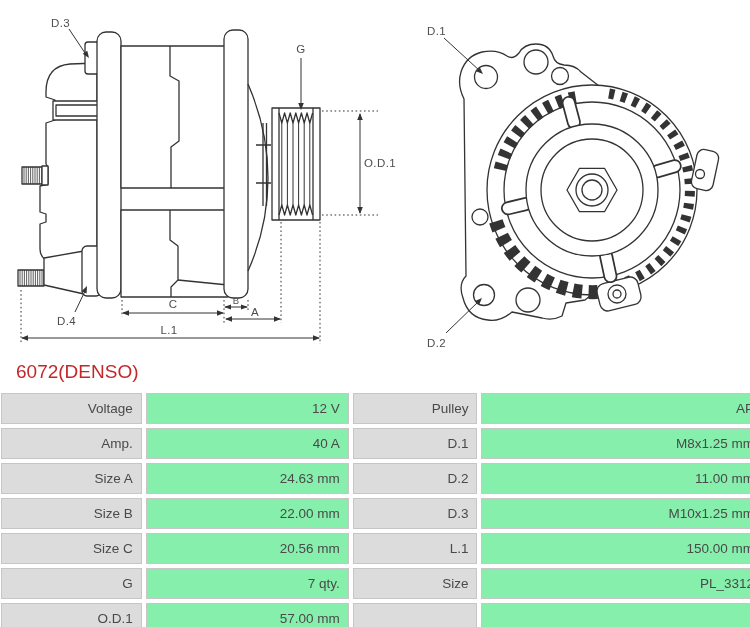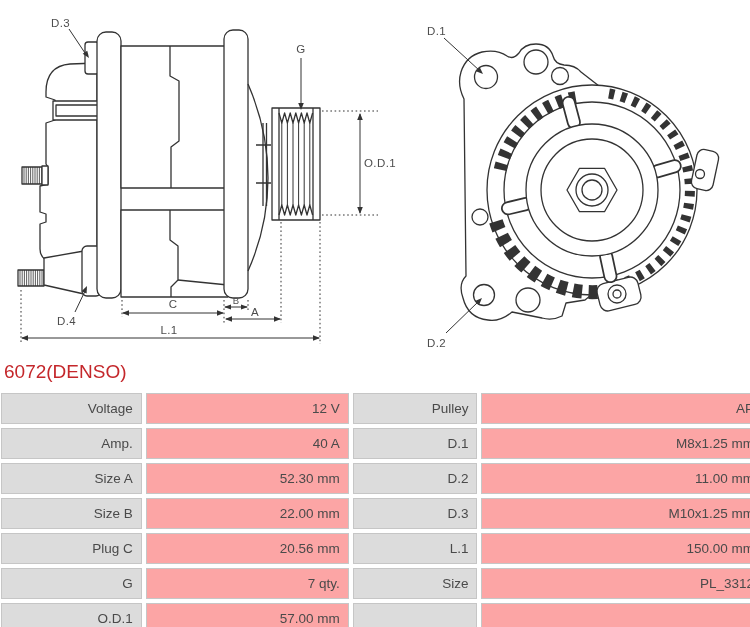--- a/index.html
+++ b/index.html
@@ -4,35 +4,35 @@
 <style>
   html,body { margin:0; padding:0; background:#fff; }
   .page {
     position:relative; width:750px; height:627px; overflow:hidden;
     background:#fff; font-family:"Liberation Sans", sans-serif;
   }
   .diagram { position:absolute; top:0; left:0; }
   .lbl { fill:#4d4d4d; font-size:11.5px; letter-spacing:.4px; font-family:"Liberation Sans",sans-serif; }
   .lbl-sm { fill:#4d4d4d; font-size:9.5px; font-family:"Liberation Sans",sans-serif; }
   .part-title {
-    position:absolute; top:361px; left:4px; width:400px;
+    position:absolute; top:361px; left:16px; width:400px;
     font-size:19px; color:#c4272b; letter-spacing:0; white-space:nowrap;
   }
   table.spec {
     position:absolute; top:389px; left:-3px;
     border-collapse:separate; border-spacing:4px;
     table-layout:fixed; width:770px;
     font-size:13.5px; color:#4a4a4a;
   }
   table.spec td {
     height:29px; padding:0 8px 0 12px; text-align:right;
     border:1px solid #c6c6c6; overflow:hidden; white-space:nowrap;
   }
   td.lab { background:#dcdcdc; }
-  td.val { background:#fca5a5; }
+  td.val { background:#86efac; }
 </style>
 </head>
 <body>
 
 <div class="page">
 
   <svg class="diagram" width="750" height="358" viewBox="0 0 750 358">
     <g stroke="#333" stroke-width="1.3" fill="none" stroke-linejoin="round">
 
       <g>
@@ -215,32 +215,32 @@
         <td class="val">AP</td>
       </tr>
       <tr>
         <td class="lab">Amp.</td>
         <td class="val">40 A</td>
         <td class="lab">D.1</td>
         <td class="val">M8x1.25 mm</td>
       </tr>
       <tr>
         <td class="lab">Size A</td>
-        <td class="val">52.30 mm</td>
+        <td class="val">24.63 mm</td>
         <td class="lab">D.2</td>
         <td class="val">11.00 mm</td>
       </tr>
       <tr>
         <td class="lab">Size B</td>
         <td class="val">22.00 mm</td>
         <td class="lab">D.3</td>
         <td class="val">M10x1.25 mm</td>
       </tr>
       <tr>
-        <td class="lab">Plug C</td>
+        <td class="lab">Size C</td>
         <td class="val">20.56 mm</td>
         <td class="lab">L.1</td>
         <td class="val">150.00 mm</td>
       </tr>
       <tr>
         <td class="lab">G</td>
         <td class="val">7 qty.</td>
         <td class="lab">Size</td>
         <td class="val">PL_3312</td>
       </tr>

